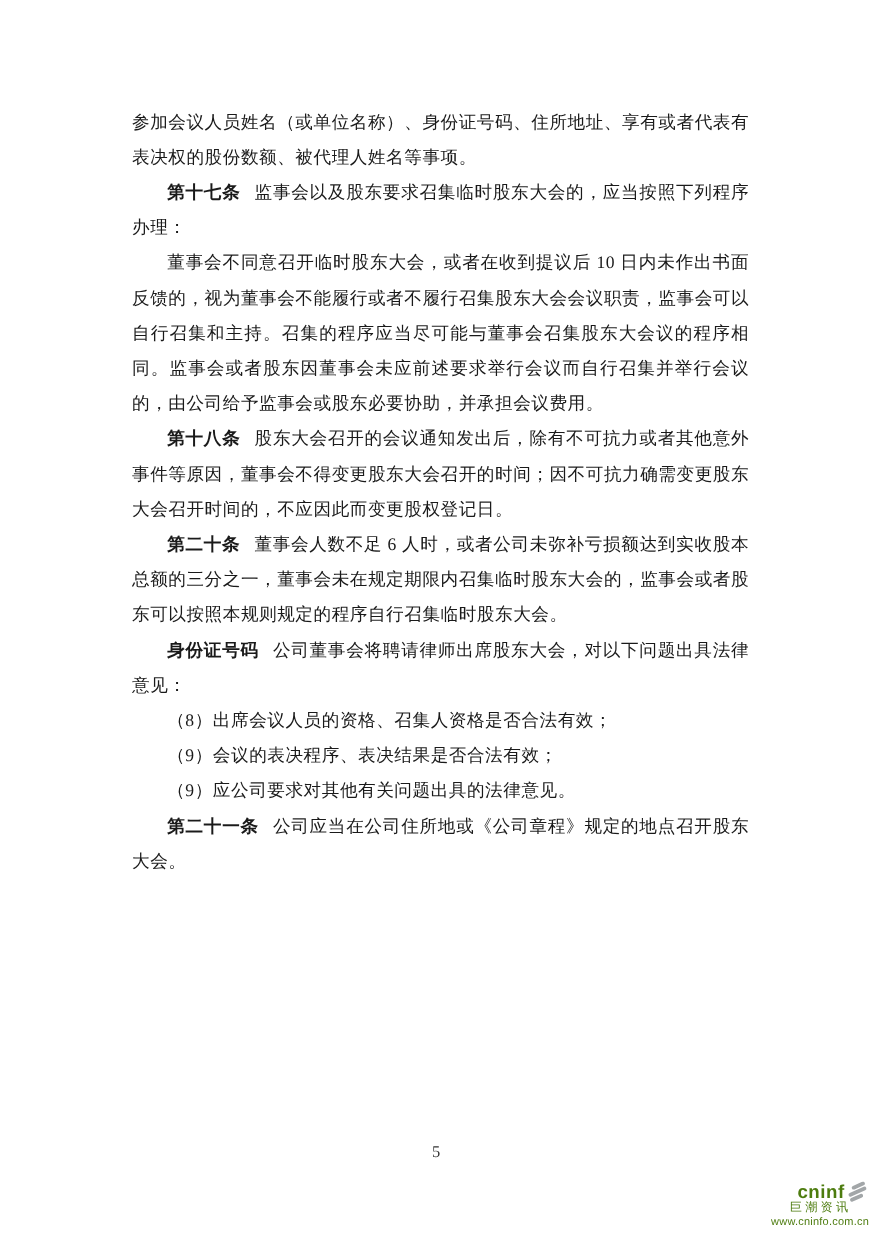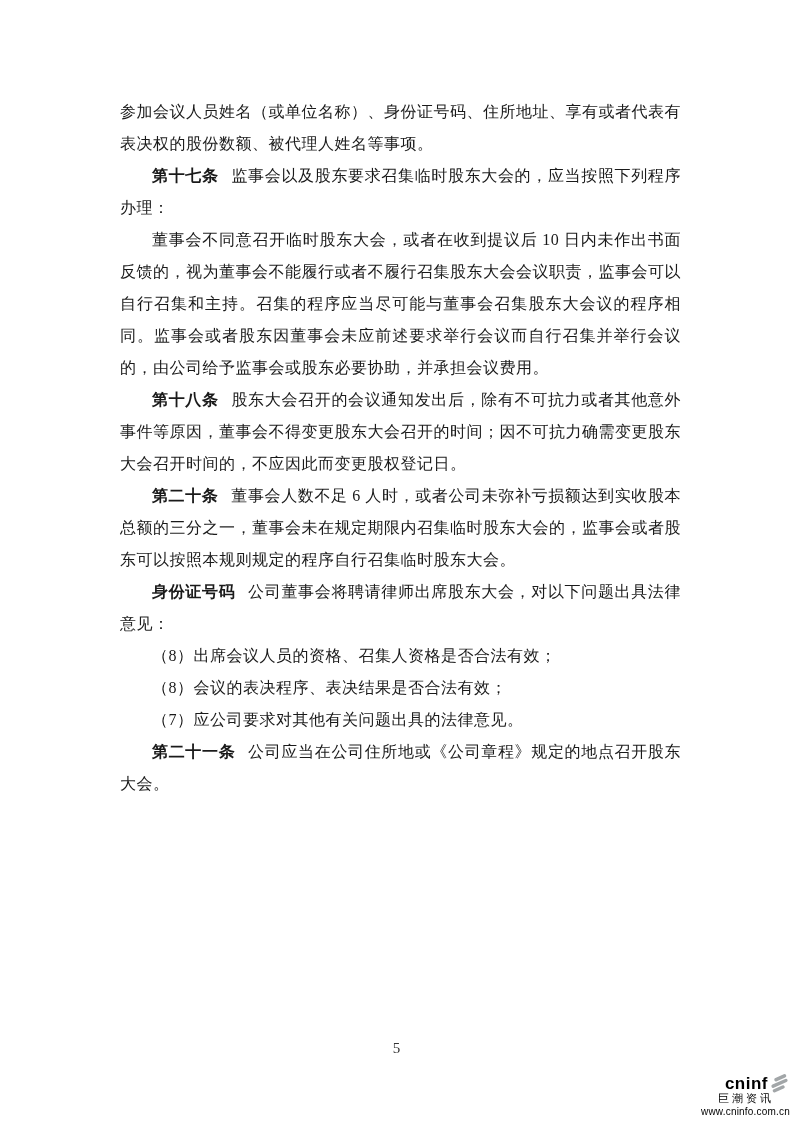--- a/index.html
+++ b/index.html
@@ -36,21 +36,21 @@
     text-align: center;
     font-size: 15px;
     color: #333333;
   }
   .logo {
     position: absolute;
     left: 694px;
     top: 1074px;
     width: 96px;
     text-align: right;
-    color: #000000;
+    color: #4d7c0f;
     font-family: "Liberation Sans", "DejaVu Sans", sans-serif;
     line-height: 1;
   }
   .logo-top {
     display: flex;
     align-items: center;
     justify-content: flex-end;
     gap: 1px;
     height: 18px;
   }
@@ -88,23 +88,23 @@
 
     <p class="para"><span class="pbold">第十八条</span><span>股东大会召开的会议通知发出后，除有不可抗力或者其他意外事件等原因，董事会不得变更股东大会召开的时间；因不可抗力确需变更股东大会召开时间的，不应因此而变更股权登记日。</span></p>
 
     <p class="para"><span class="pbold">第二十条</span><span>董事会人数不足 6 人时，或者公司未弥补亏损额达到实收股本总额的三分之一，董事会未在规定期限内召集临时股东大会的，监事会或者股东可以按照本规则规定的程序自行召集临时股东大会。</span></p>
 
     <p class="para"><span class="pbold">身份证号码</span><span>公司董事会将聘请律师出席股东大会，对以下问题出具法律意见：</span></p>
 
 
     <p class="para"><span>（8）出席会议人员的资格、召集人资格是否合法有效；</span></p>
 
-    <p class="para"><span>（8）会议的表决程序、表决结果是否合法有效；</span></p>
+    <p class="para"><span>（9）会议的表决程序、表决结果是否合法有效；</span></p>
 
-    <p class="para"><span>（7）应公司要求对其他有关问题出具的法律意见。</span></p>
+    <p class="para"><span>（9）应公司要求对其他有关问题出具的法律意见。</span></p>
 
     <p class="para"><span class="pbold">第二十一条</span><span>公司应当在公司住所地或《公司章程》规定的地点召开股东大会。</span></p>
   </div>
 
   <div class="page-number">5</div>
 
   <div class="logo">
     <div class="logo-top">
       <span class="logo-brand">cninf</span>
       <svg class="logo-swirl" width="21" height="19" viewBox="0 0 24 24">

